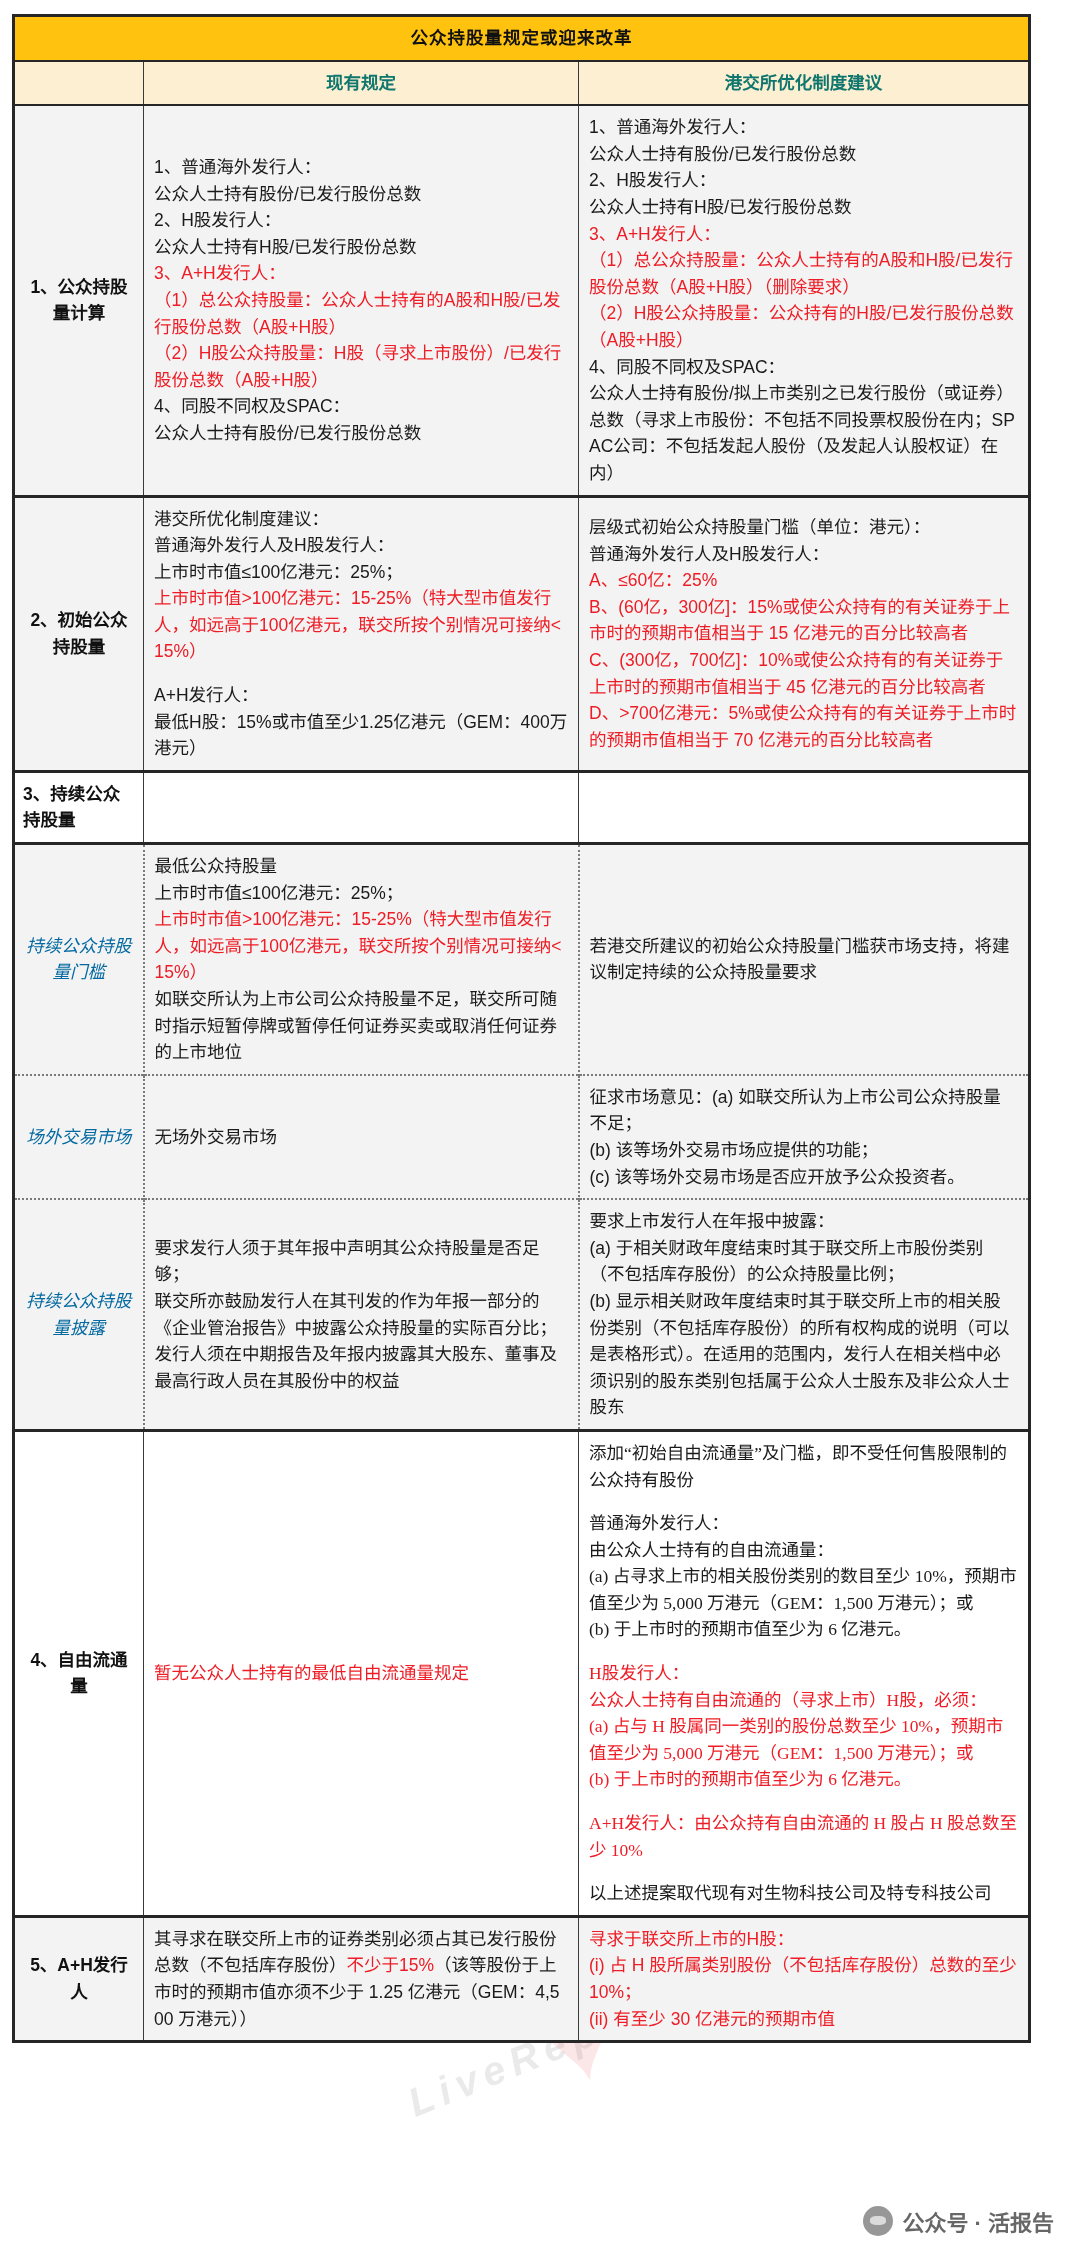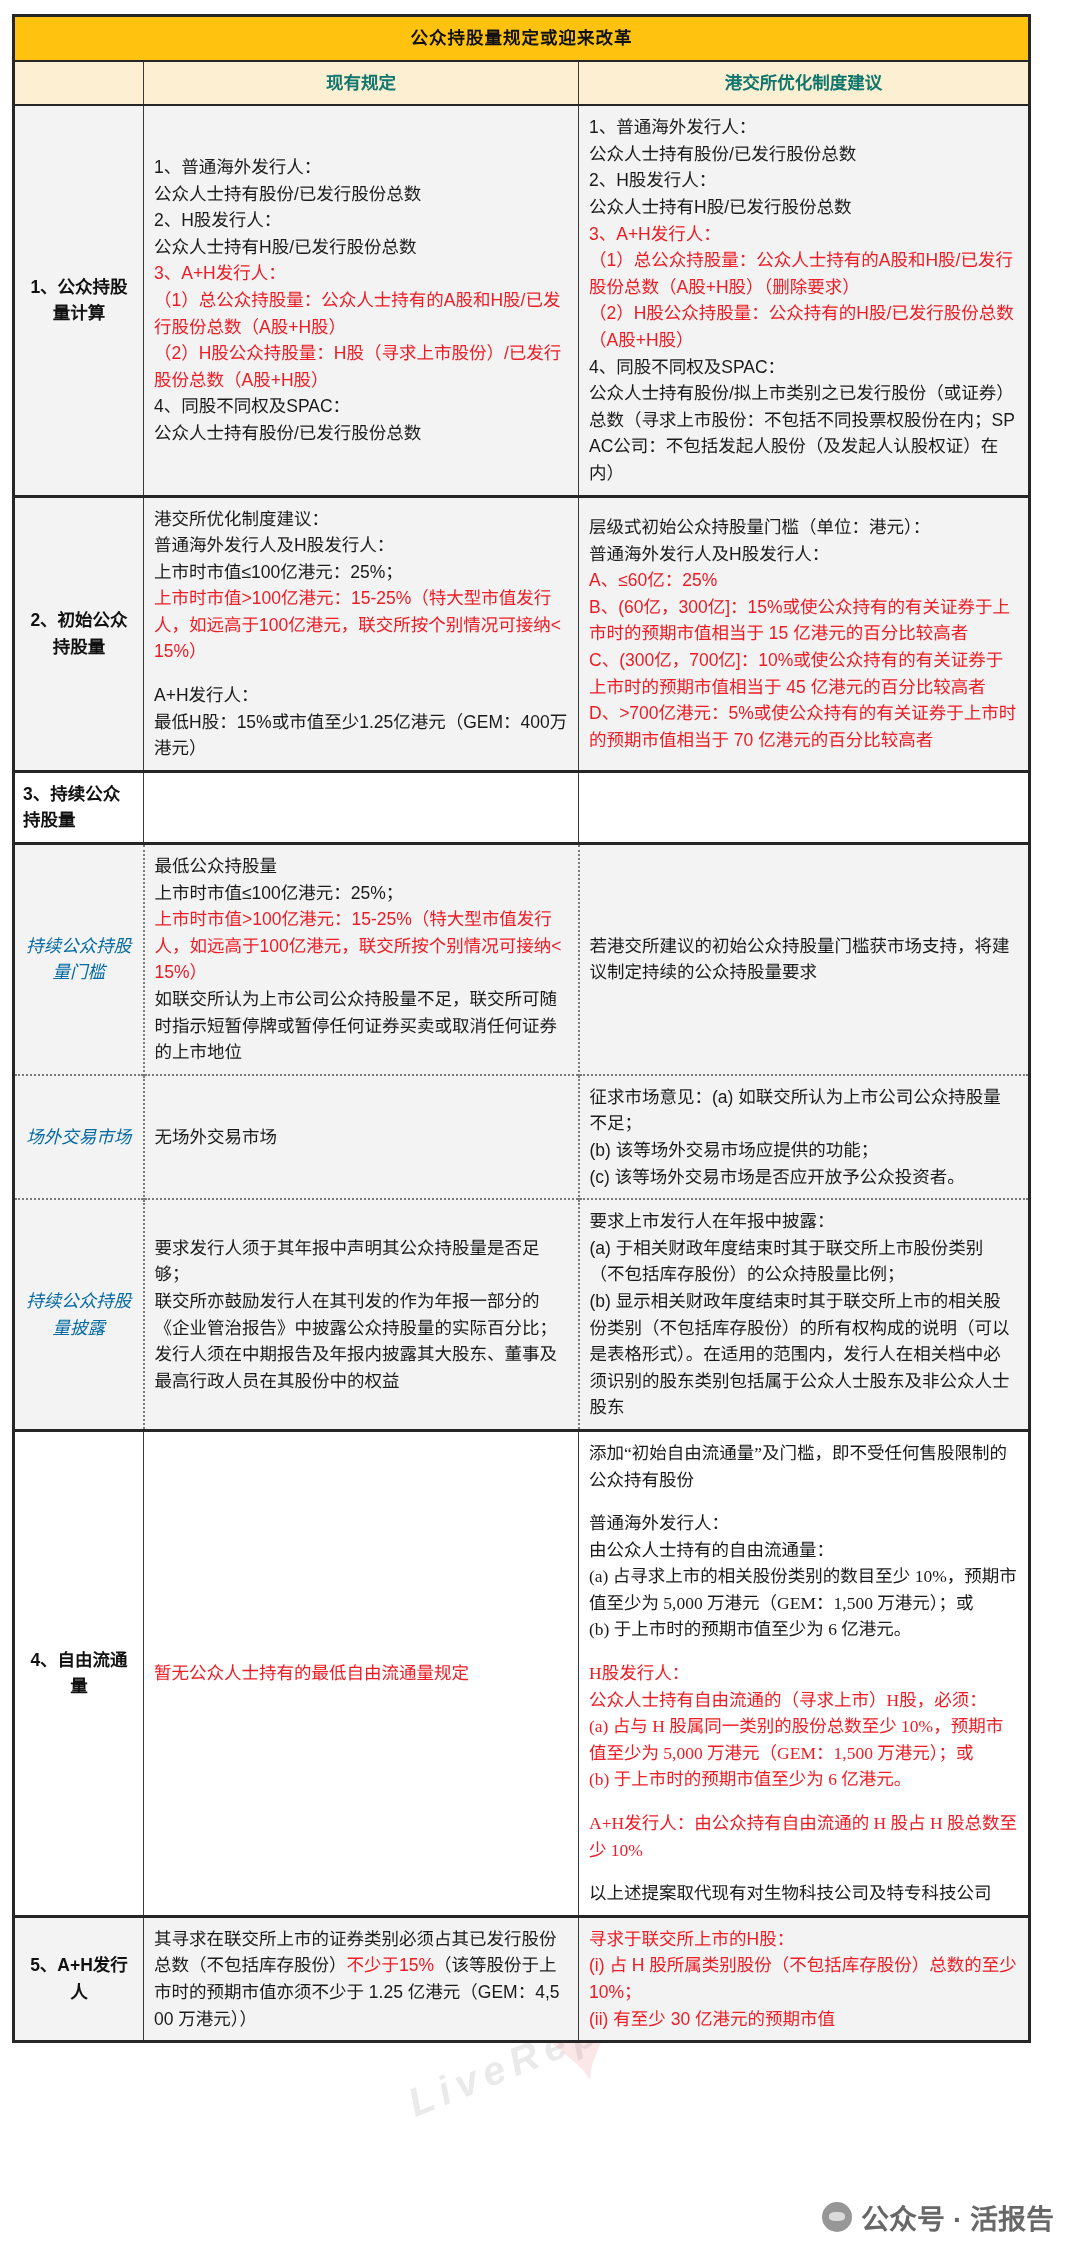--- a/index.html
+++ b/index.html
@@ -135,21 +135,21 @@
   
   .credit {
     position: absolute;
     right: 26px;
     bottom: 22px;
     z-index: 3;
     display: flex;
     align-items: center;
     gap: 9px;
     color: #5b5b5b;
-    font-size: 28px;
+    font-size: 22px;
     font-weight: 700;
     opacity: 0.92;
   }
   .credit .wechat-dot {
     width: 30px; height: 30px; border-radius: 50%;
     background: #8f8f8f;
     display: inline-block;
     position: relative;
   }
   .credit .wechat-dot::after{

